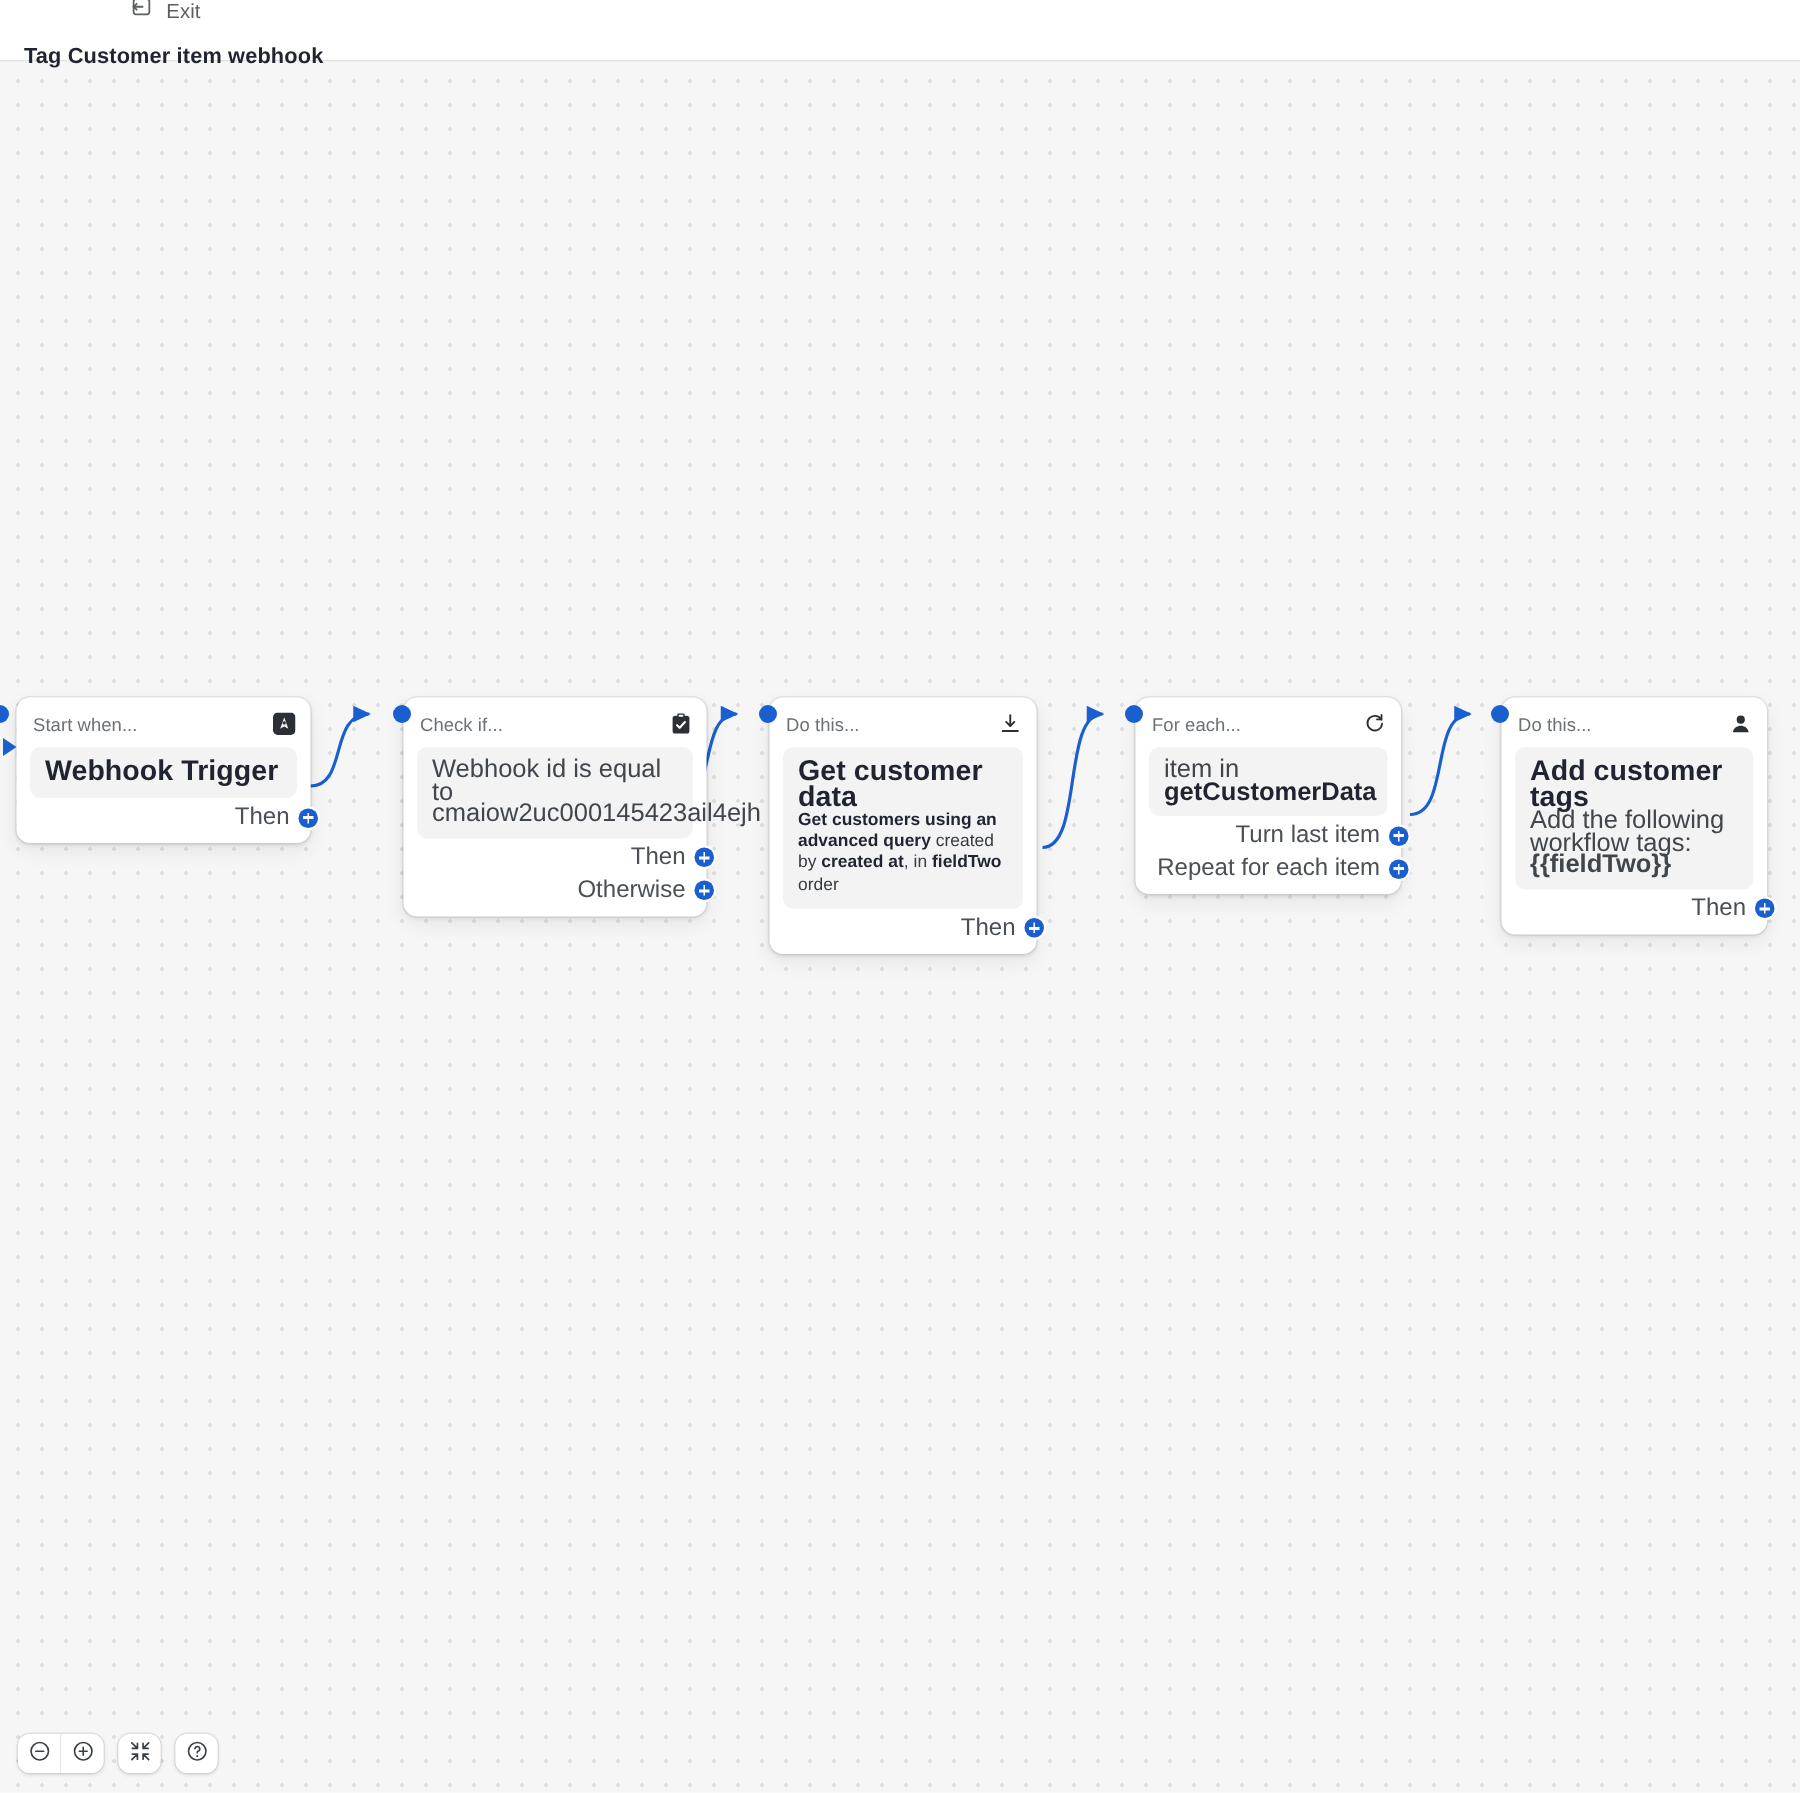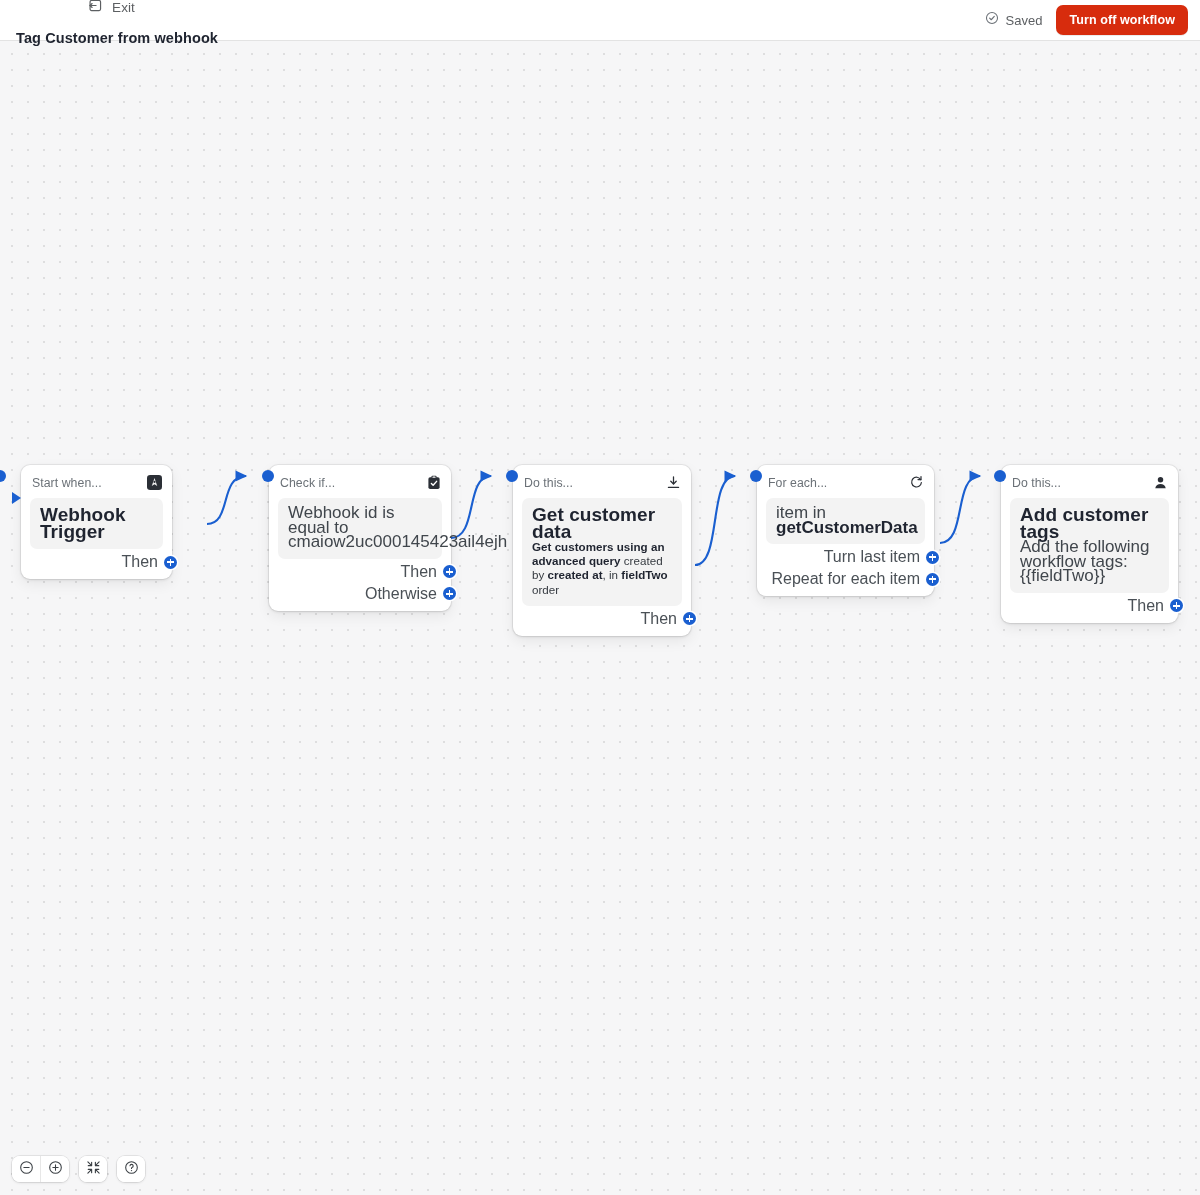--- a/index.html
+++ b/index.html
@@ -149,33 +149,21 @@
     <div class="exit-btn">
       <span>
         <svg width="15" height="15" viewBox="0 0 16 16" fill="none">
           <rect x="2.2" y="2.6" width="11.2" height="10.8" rx="1.6" stroke="#5c5f62" stroke-width="1.25"></rect>
           <path d="M8.6 8H2.2" stroke="#5c5f62" stroke-width="1.25" stroke-linecap="round"></path>
           <path d="M4.4 5.9 2.1 8l2.3 2.1" stroke="#5c5f62" stroke-width="1.25" stroke-linecap="round" stroke-linejoin="round"></path>
         </svg>
       </span>
       <span class="exit-label">Exit</span>
     </div>
-    <div class="page-title">Tag Customer from webhook</div>
-  </div>
-  <div class="hdr-right">
-    <div class="saved-chip">
-      <span>
-        <svg width="14" height="14" viewBox="0 0 16 16" fill="none">
-          <circle cx="8" cy="8" r="6.3" stroke="#6b7177" stroke-width="1.2"></circle>
-          <path d="M5.3 8.2 7.1 10l3.5-3.8" stroke="#6b7177" stroke-width="1.3" stroke-linecap="round" stroke-linejoin="round"></path>
-        </svg>
-      </span>
-      <span class="saved-label">Saved</span>
-    </div>
-    <button class="turnoff-btn">Turn off workflow</button>
+    <div class="page-title">Tag Customer item webhook</div>
   </div>
 </div>
 
 <div class="canvas">
 
   <svg class="edges">
     <defs>
       <marker id="arw" markerWidth="7" markerHeight="7" refX="5.4" refY="3" orient="auto">
         <path d="M0.4,0.4 L6,3 L0.4,5.6 Z" fill="#1a5fd0"></path>
       </marker>
@@ -185,21 +173,21 @@
       <path d="M207,483 C232,483 219,435 246,435" marker-end="url(#arw)"></path>
 
       <path d="M451,497 C478,497 465,435 491,435" marker-end="url(#arw)"></path>
 
       <path d="M695,524 C722,524 708,435 735,435" marker-end="url(#arw)"></path>
 
       <path d="M940,502 C967,502 953,435 980,435" marker-end="url(#arw)"></path>
     </g>
   </svg>
 
-  <div class="node" style="left:21px; top:424px; width:151px;">
+  <div class="node" style="left:11px; top:424px; width:196px;">
     <div class="start-tri" style="left:-9px; top:27px;"></div>
     <div class="node-head">
       <span class="node-kind">Start when...</span>
       <span class="node-icon">
         <svg width="15" height="15" viewBox="0 0 16 16">
           <rect x="0" y="0" width="16" height="16" rx="3.4" fill="#2b2f36"></rect>
           <path d="M8 3.3 10.9 11.6 8 9.9 5.1 11.6 Z" fill="#f0f0f0"></path>
           <circle cx="8" cy="7.4" r="1.15" fill="#2b2f36"></circle>
         </svg>
       </span>
@@ -207,21 +195,21 @@
     <div class="node-body">
       <div class="body-title">Webhook Trigger</div>
     </div>
     <div class="port-row">
       <span class="port-label">Then</span>
       <span class="plus-port" style="margin-right:-15px;"></span>
     </div>
   </div>
   <div class="in-dot" style="left:-6px; top:429px;"></div>
 
-  <div class="node" style="left:269px; top:424px; width:182px;">
+  <div class="node" style="left:269px; top:424px; width:202px;">
     <div class="node-head">
       <span class="node-kind">Check if...</span>
       <span class="node-icon">
         <svg width="14" height="15" viewBox="0 0 16 17">
           <rect x="1.6" y="2.4" width="12.8" height="13.6" rx="2" fill="#2b2f36"></rect>
           <rect x="5.2" y="0.7" width="5.6" height="3.3" rx="1" fill="#2b2f36"></rect>
           <rect x="6.2" y="1.6" width="3.6" height="1.5" rx=".6" fill="#ffffff"></rect>
           <path d="M5 9.6 7 11.6l4-4.4" stroke="#ffffff" stroke-width="1.6" fill="none" stroke-linecap="round" stroke-linejoin="round"></path>
         </svg>
       </span>
@@ -293,21 +281,21 @@
       <span class="node-icon">
         <svg width="15" height="15" viewBox="0 0 16 16">
           <circle cx="8" cy="5.1" r="2.9" fill="#2b2f36"></circle>
           <path d="M2.4 14c.6-3 2.9-4.5 5.6-4.5s5 1.5 5.6 4.5z" fill="#2b2f36"></path>
         </svg>
       </span>
     </div>
     <div class="node-body">
       <div class="body-title">Add customer tags</div>
       <div class="body-plain">Add the following workflow tags:</div>
-      <div class="body-plain" style="font-weight:400">{{fieldTwo}}</div>
+      <div class="body-plain" style="font-weight:700">{{fieldTwo}}</div>
     </div>
     <div class="port-row">
       <span class="port-label">Then</span>
       <span class="plus-port" style="margin-right:-15px;"></span>
     </div>
   </div>
   <div class="in-dot" style="left:994px; top:429px;"></div>
 
   <div class="toolbar">
     <div class="tb-group">

